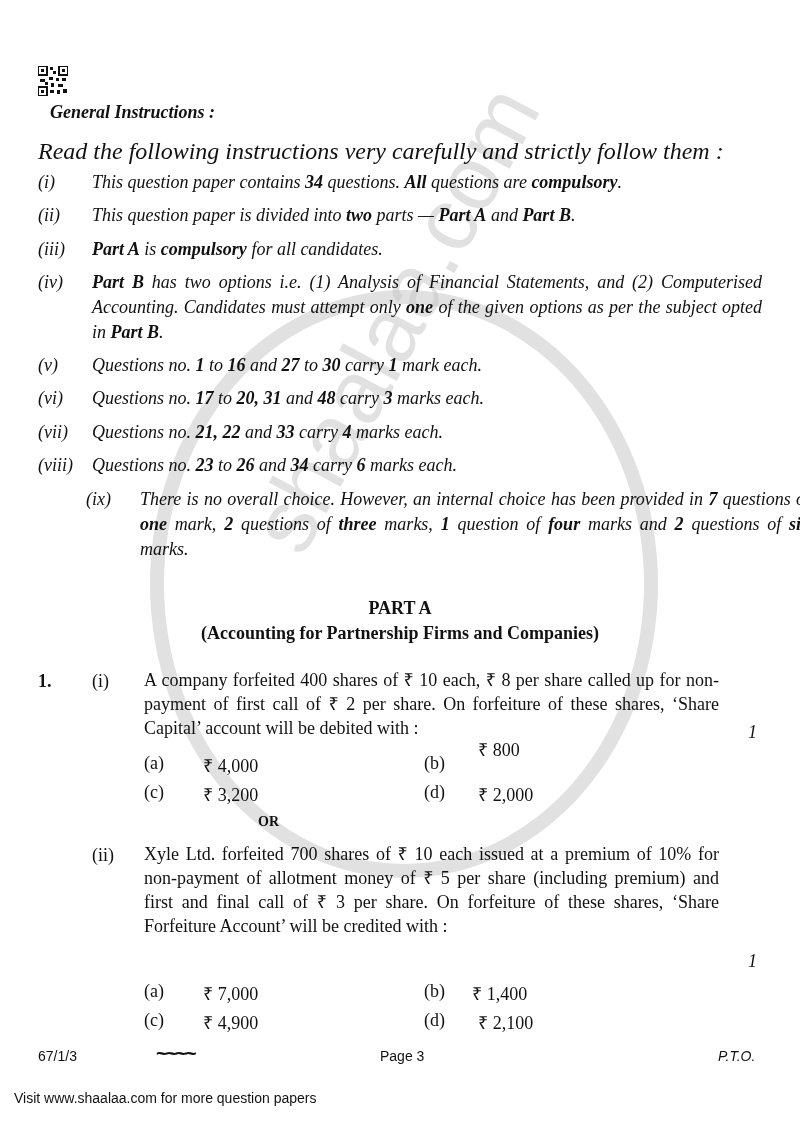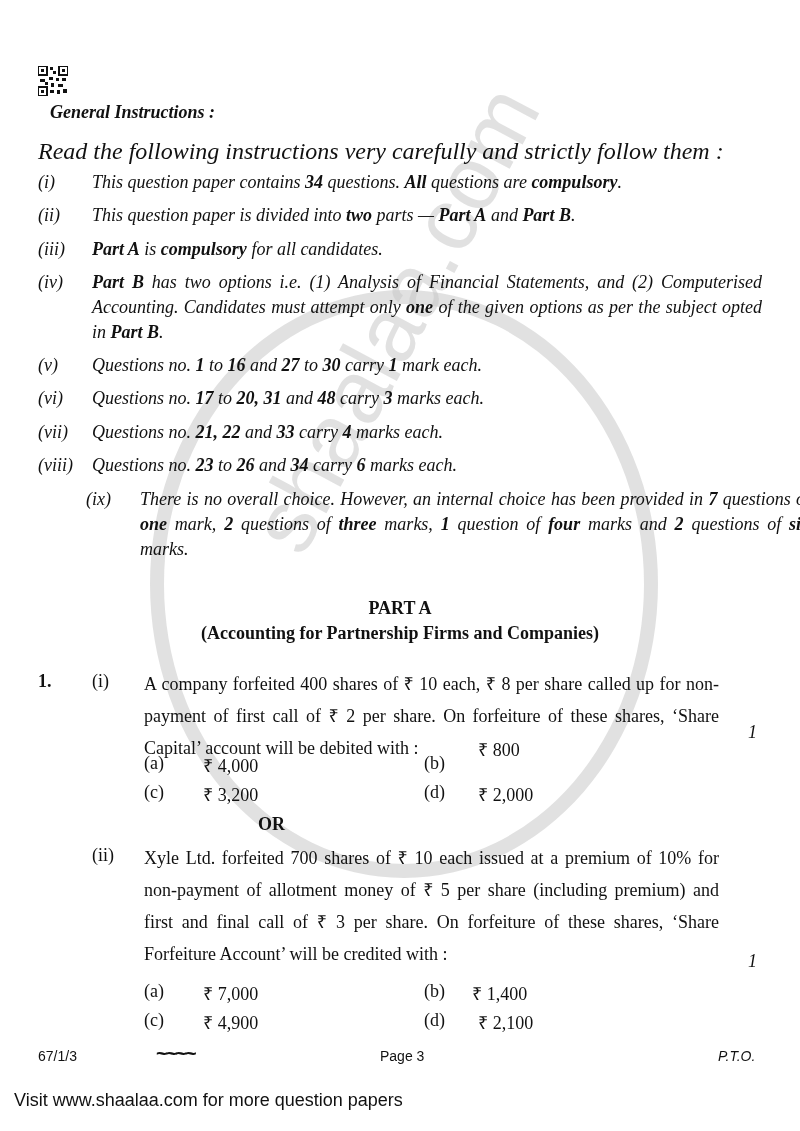--- a/index.html
+++ b/index.html
@@ -7,26 +7,26 @@
   .it { font-style: italic; }
   .b { font-weight: bold; }
   .qr { position: absolute; left: 38px; top: 66px; width: 30px; height: 30px; }
   .title { position: absolute; left: 38px; top: 102px; font-size: 18px; font-weight: bold; font-style: italic; font-family: "Liberation Serif", serif; margin-left: 12px; }
   .intro { position: absolute; left: 38px; top: 138px; font-size: 24px; font-style: italic; font-family: "Liberation Serif", serif; }
   .instr { position: absolute; left: 38px; width: 724px; font-family: "Liberation Serif", serif; font-style: italic; font-size: 18px; line-height: 25px; }
   .instr .num { position: absolute; left: 0; top: 0; }
   .instr .txt { margin-left: 54px; text-align: justify; }
   .parta { position: absolute; left: 0; width: 800px; text-align: center; font-family: "Liberation Serif", serif; font-weight: bold; font-size: 18px; }
   .q { position: absolute; font-family: "Liberation Serif", serif; font-size: 18px; line-height: 27px; }
-  .qtext { position: absolute; left: 144px; width: 575px; text-align: justify; font-family: "Liberation Serif", serif; font-size: 18px; line-height: 32px; }
+  .qtext { position: absolute; left: 144px; width: 575px; text-align: justify; font-family: "Liberation Serif", serif; font-size: 18px; line-height: 24px; }
   .marks { position: absolute; left: 748px; font-family: "Liberation Serif", serif; font-style: italic; font-size: 18px; }
   .opt { position: absolute; font-family: "Liberation Serif", serif; font-size: 18px; }
-  .or { position: absolute; left: 258px; font-family: "Liberation Serif", serif; font-weight: bold; font-size: 18px; }
+  .or { position: absolute; left: 258px; font-family: "Liberation Serif", serif; font-weight: bold; font-size: 14px; }
   .footer { position: absolute; top: 1048px; font-family: "Liberation Sans", sans-serif; font-size: 14px; }
-  .visit { position: absolute; left: 14px; top: 1090px; font-family: "Liberation Sans", sans-serif; font-size: 18px; color: #111; }
+  .visit { position: absolute; left: 14px; top: 1090px; font-family: "Liberation Sans", sans-serif; font-size: 14px; color: #111; }
   .watermark { position: absolute; left: 150px; top: 290px; width: 480px; height: 560px; border: 14px solid rgba(200,200,200,0.55); border-radius: 50%; pointer-events: none; }
   .wm-text { position: absolute; left: 230px; top: 520px; font-family: "Liberation Sans", sans-serif; font-size: 90px; color: rgba(200,200,200,0.55); transform: rotate(-62deg); transform-origin: left top; pointer-events: none; white-space: nowrap; }
 </style>
 </head>
 <body>
 
 <div class="watermark"></div>
 <div class="wm-text">shaalaa.com</div>
 
 <svg class="qr" viewBox="0 0 30 30">

